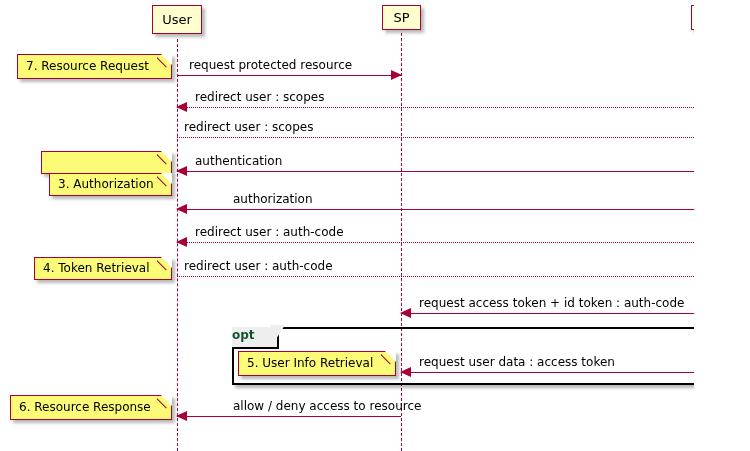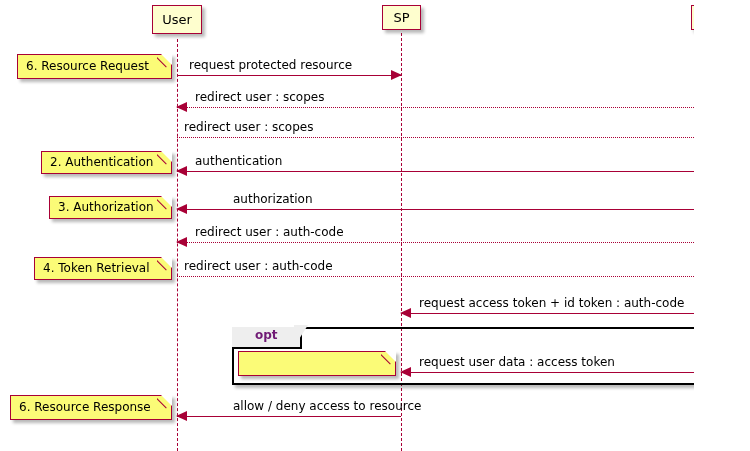--- a/index.html
+++ b/index.html
@@ -141,22 +141,22 @@
     z-index: 4;
   }
   .group-tab {
     position: absolute;
     box-sizing: border-box;
     background: #EEEEEE;
     border-right: 2px solid #000000;
     border-bottom: 2px solid #000000;
     font-size: 12px;
     font-weight: bold;
-    color: #701a75;
-    padding: 2px 22px 2px 23px;
+    color: #14532d;
+    padding: 2px 22px 2px 0;
     line-height: 1.1;
     z-index: 5;
   }
   .group-tab::after {
     content: "";
     position: absolute;
     right: -8px;
     top: -2px;
     width: 0;
     height: 0;
@@ -244,44 +244,44 @@
     <div class="msg-label from-left" style="left:18px;">request user data : access token</div>
   </div>
 
   <div class="msg solid" style="left:177px; top:416px; width:224px;">
     <div class="line"></div>
     <div class="head left"></div>
     <div class="msg-label from-left" style="left:18px;margin-left:38px;">allow / deny access to resource</div>
   </div>
 
   <div class="note" style="left:17px; top:54px; width:155px; height:25px;">
-    <span>6. Resource Request</span>
+    <span>7. Resource Request</span>
     <span class="fold"></span>
     <span class="fold-edge"></span>
   </div>
 
   <div class="note" style="left:41px; top:151px; width:131px; height:23px;">
-    <span>2. Authentication</span>
-    <span class="fold"></span>
-    <span class="fold-edge"></span>
-  </div>
-
-  <div class="note" style="left:49px; top:196px; width:123px; height:23px;">
+    <span class="fold"></span>
+    <span class="fold-edge"></span>
+  </div>
+
+  <div class="note" style="left:49px; top:173px; width:123px; height:23px;">
     <span>3. Authorization</span>
     <span class="fold"></span>
     <span class="fold-edge"></span>
   </div>
 
   <div class="note" style="left:34px; top:257px; width:138px; height:23px;">
     <span>4. Token Retrieval</span>
     <span class="fold"></span>
     <span class="fold-edge"></span>
   </div>
 
   <div class="note" style="left:238px; top:351px; width:158px; height:25px;">
+    <span>5. User Info Retrieval</span>
     <span class="fold"></span>
     <span class="fold-edge"></span>
   </div>
 
   <div class="note" style="left:10px; top:395px; width:162px; height:25px;">
     <span>6. Resource Response</span>
     <span class="fold"></span>
     <span class="fold-edge"></span>
   </div>
 

